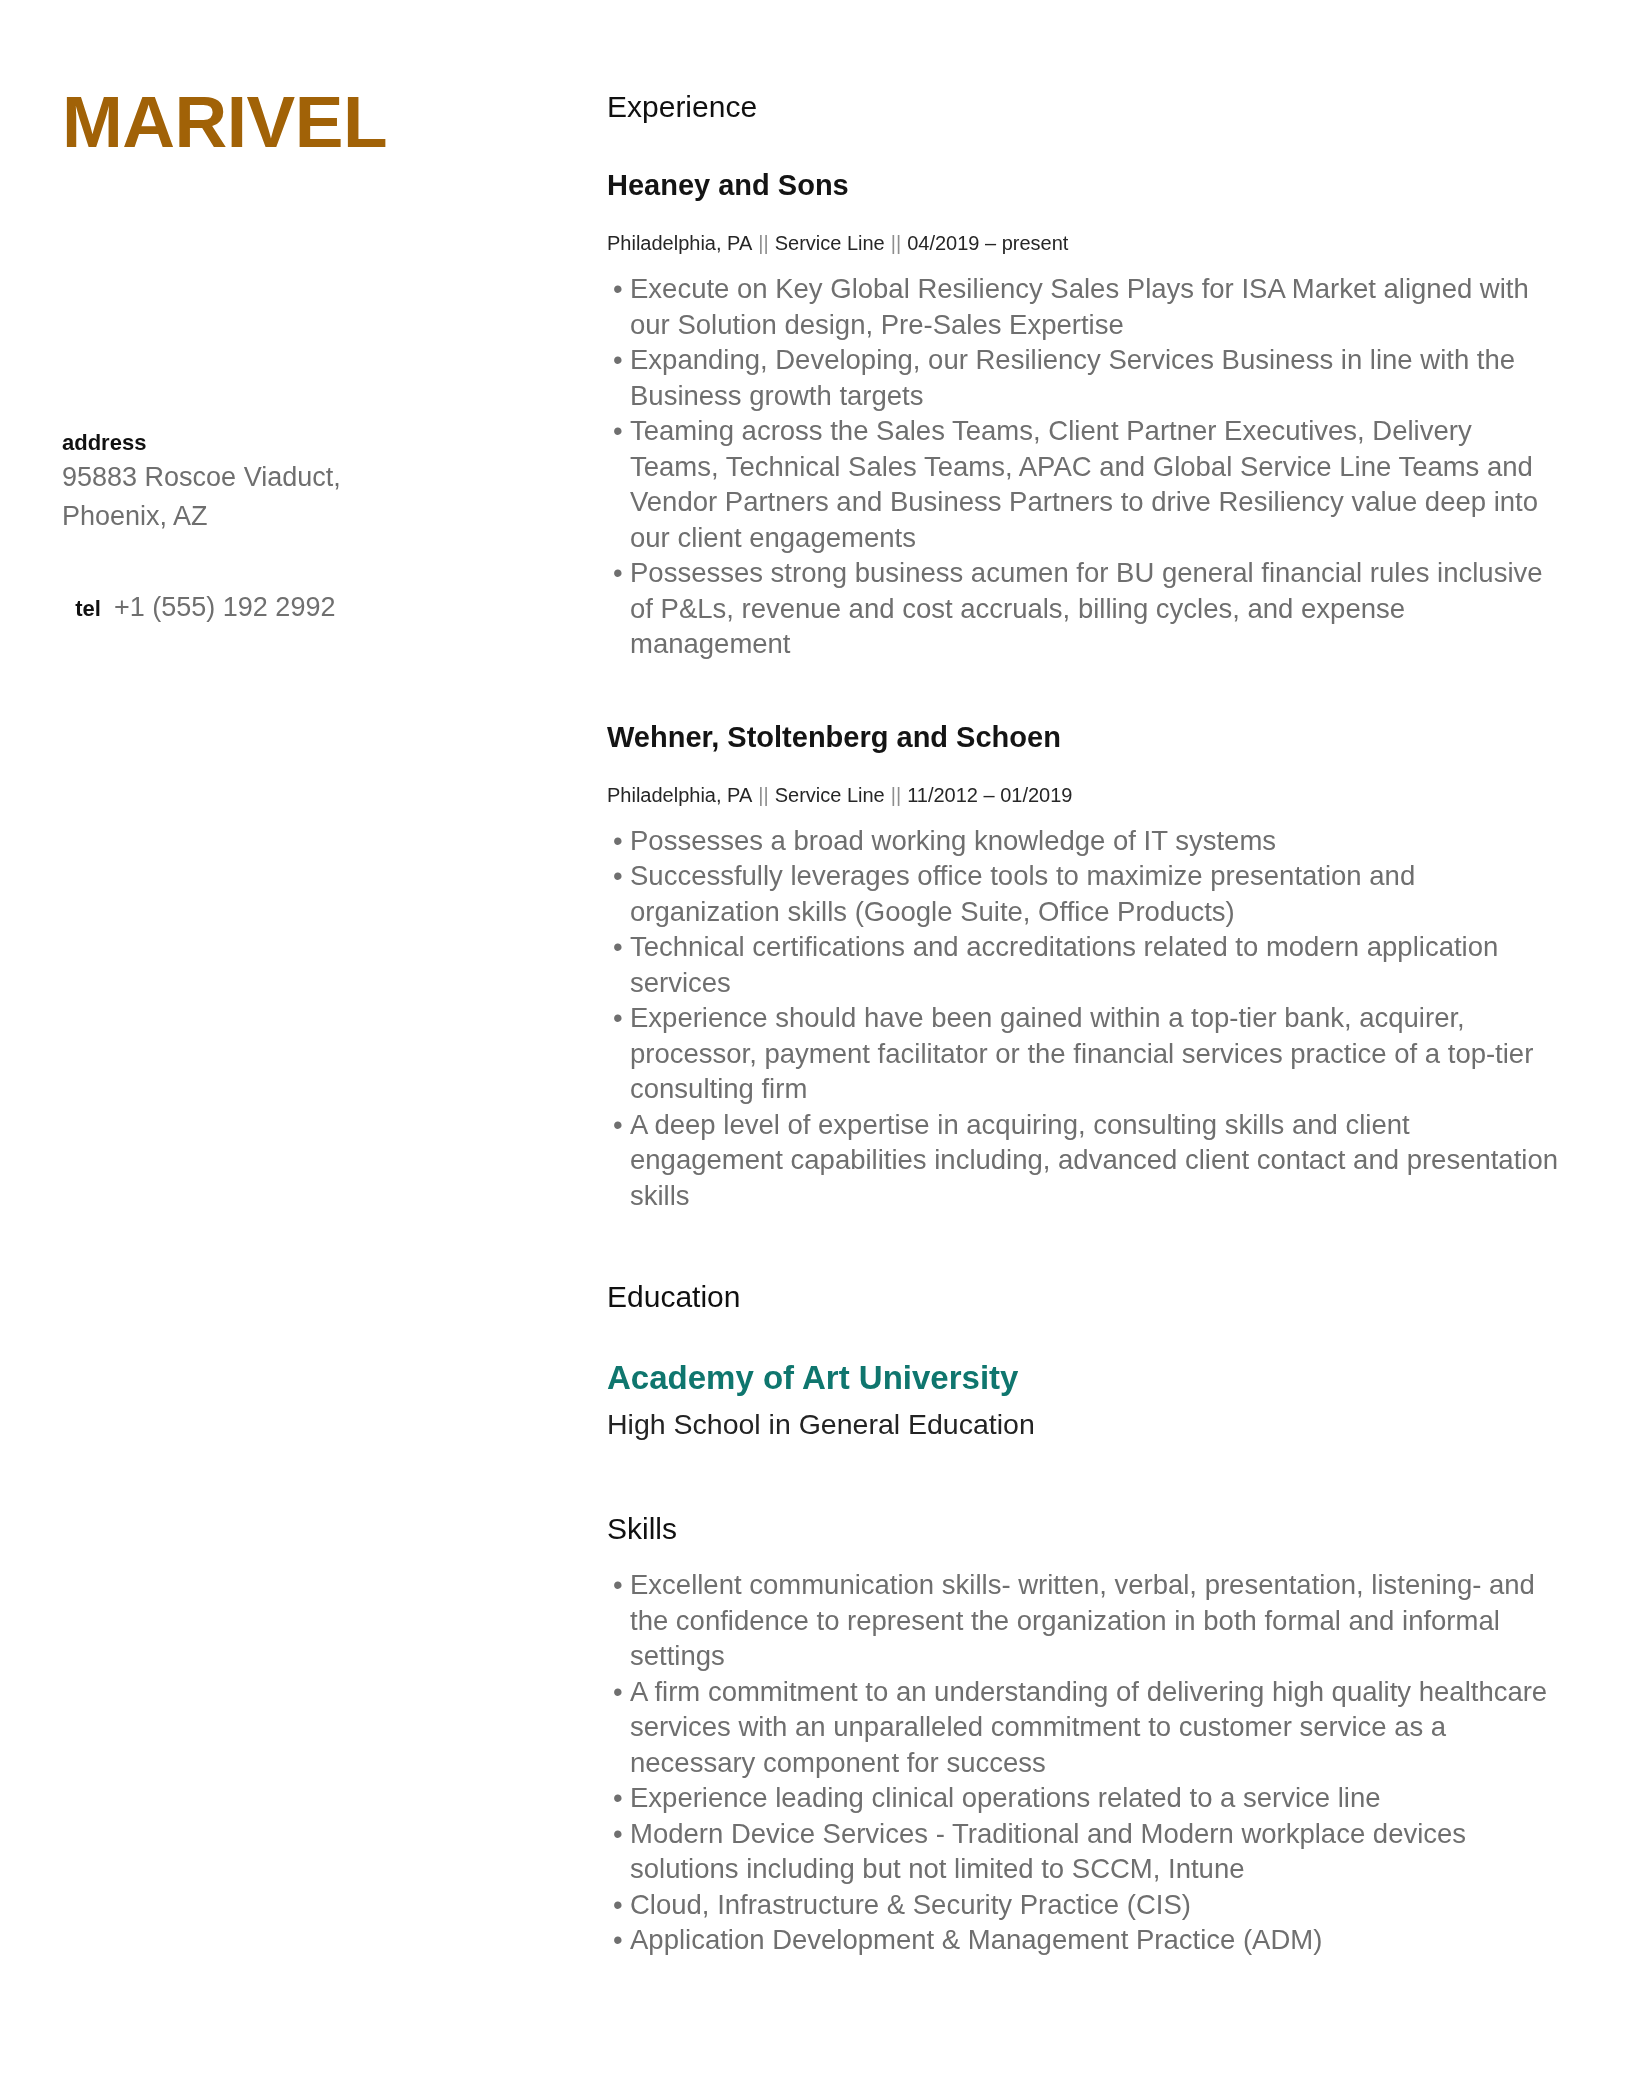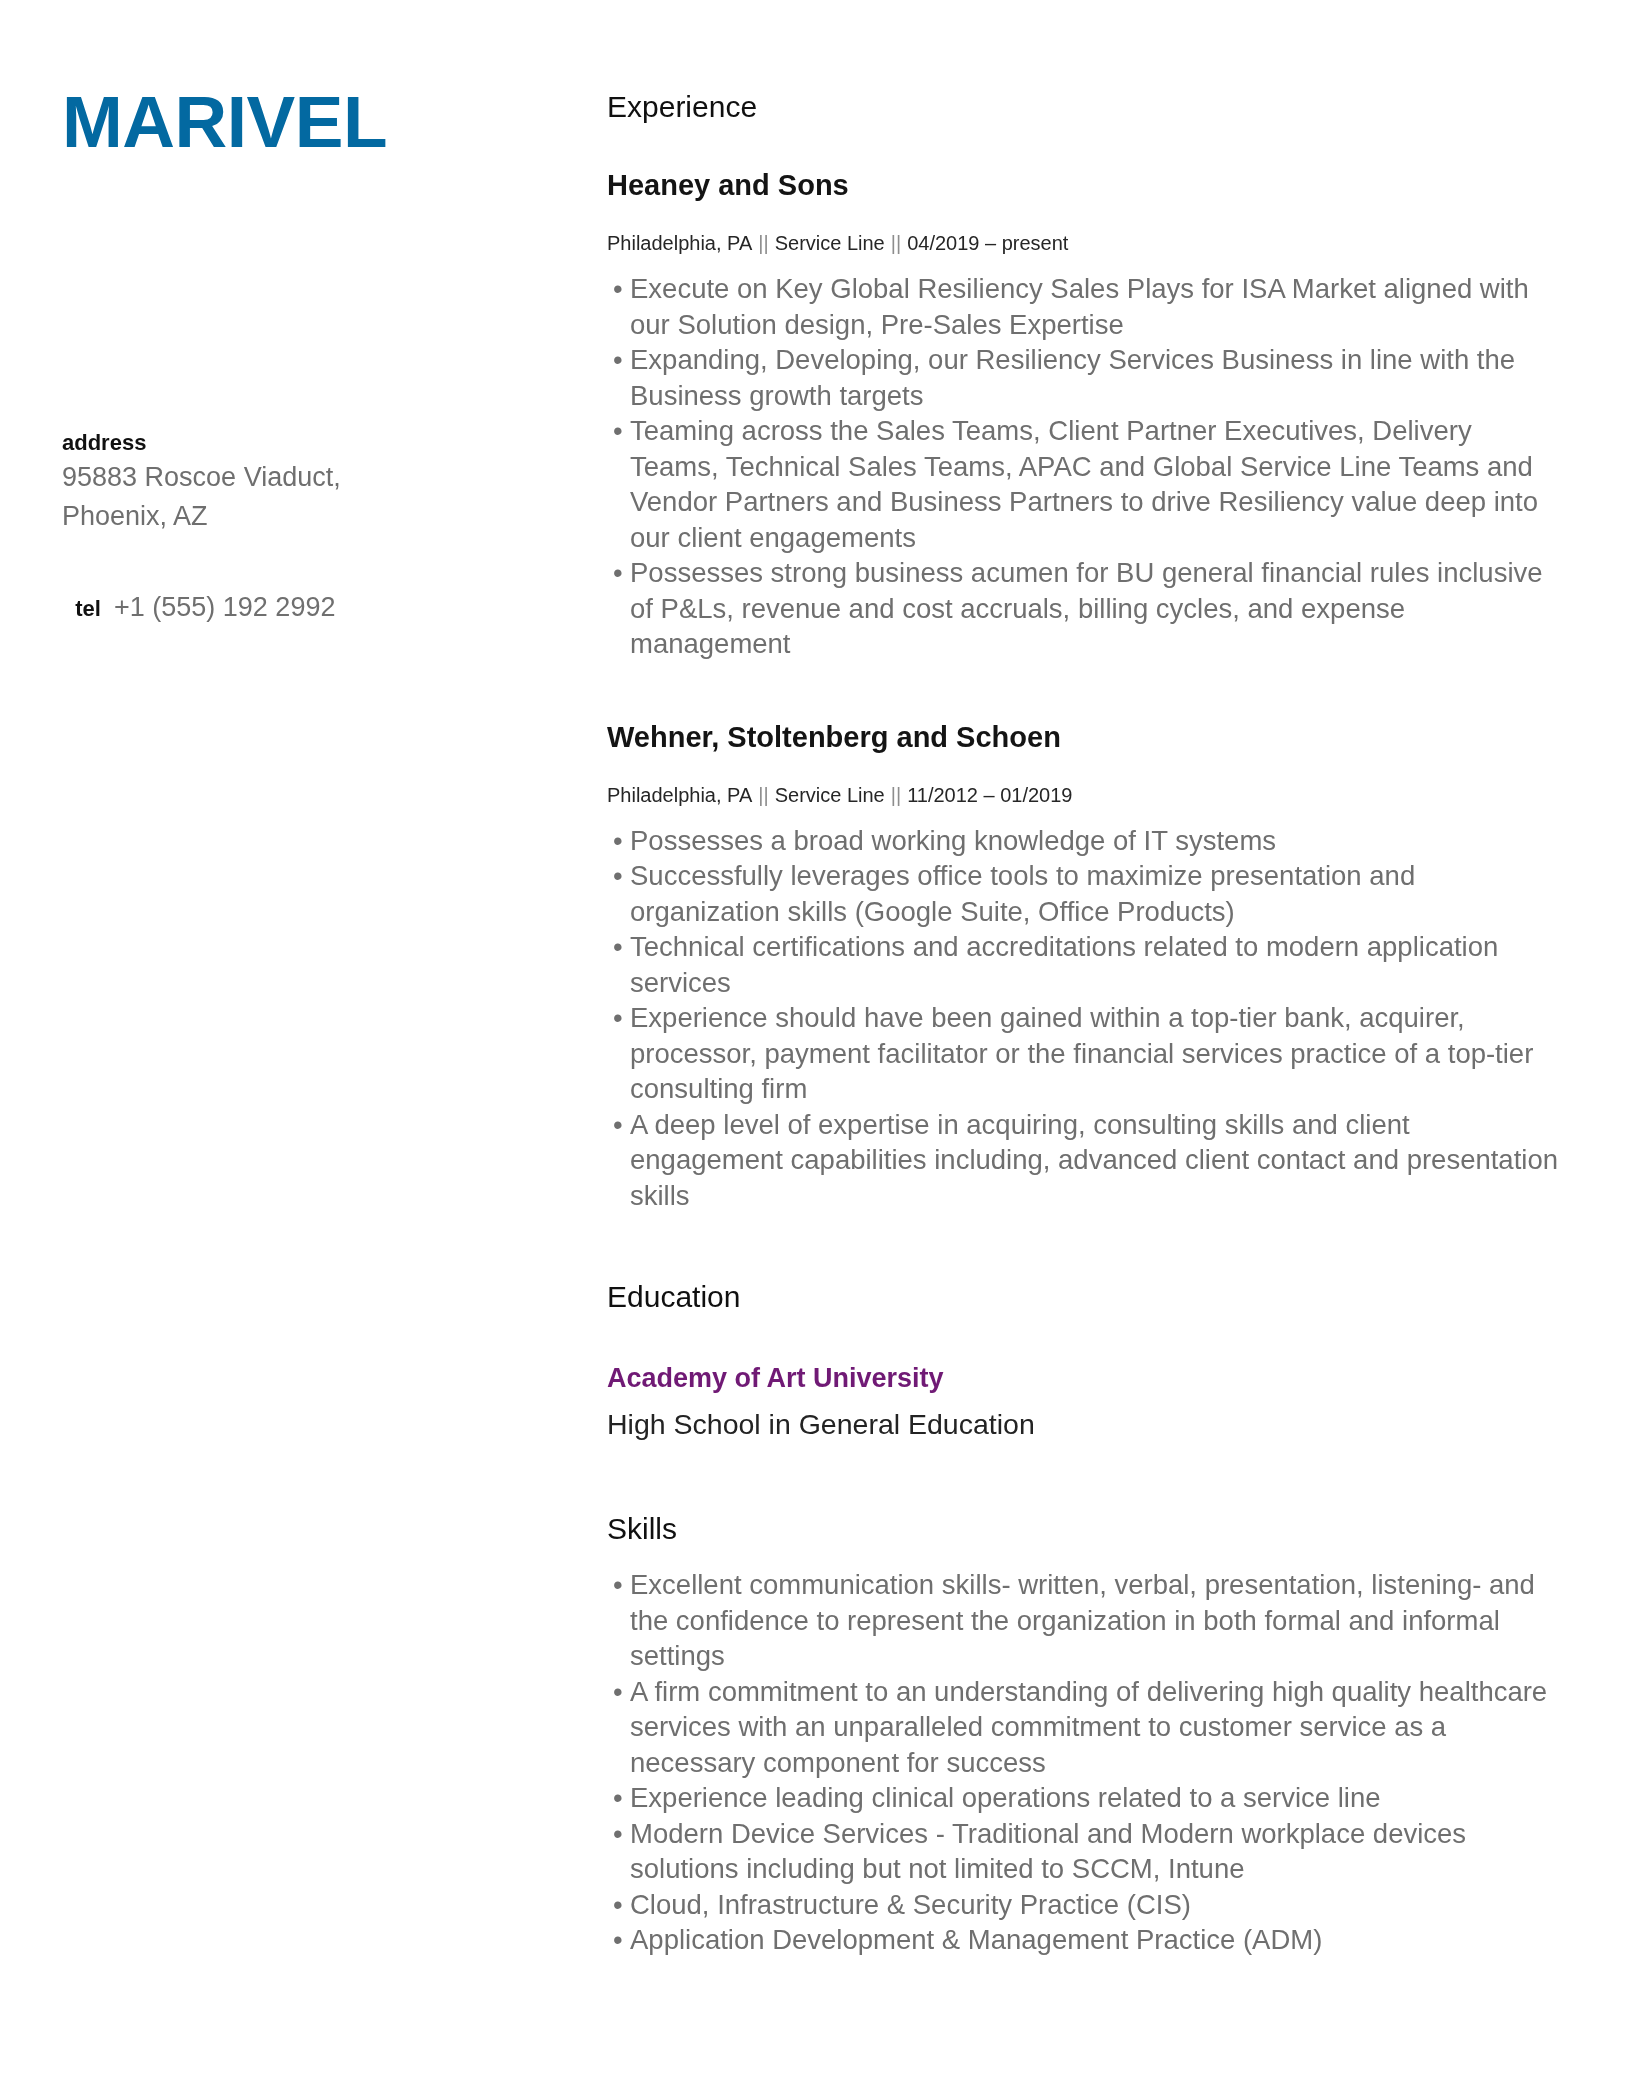--- a/index.html
+++ b/index.html
@@ -22,21 +22,21 @@
     left: 62px;
     top: 0;
     width: 490px;
   }
   .name {
     margin-top: 84px;
     font-size: 73px;
     font-weight: 700;
     line-height: 76px;
     letter-spacing: -0.5px;
-    color: #0369a1;
+    color: #a16207;
   }
   .contact {
     margin-top: 268px;
   }
   .contact-label {
     font-size: 22px;
     font-weight: 700;
     color: #111111;
     line-height: 30px;
   }
@@ -91,23 +91,23 @@
     color: #262626;
     line-height: 38px;
     margin-top: 20px;
   }
   .subline .sep {
     color: #8d8d8d;
     padding: 0 6px;
   }
 
   .school {
-    font-size: 27px;
-    font-weight: 700;
-    color: #701a75;
+    font-size: 33px;
+    font-weight: 700;
+    color: #0f766e;
     line-height: 38px;
     margin: 42px 0 0 0;
   }
   .degree {
     font-size: 28.5px;
     color: #232323;
     line-height: 38px;
     margin-top: 8px;
   }
 

